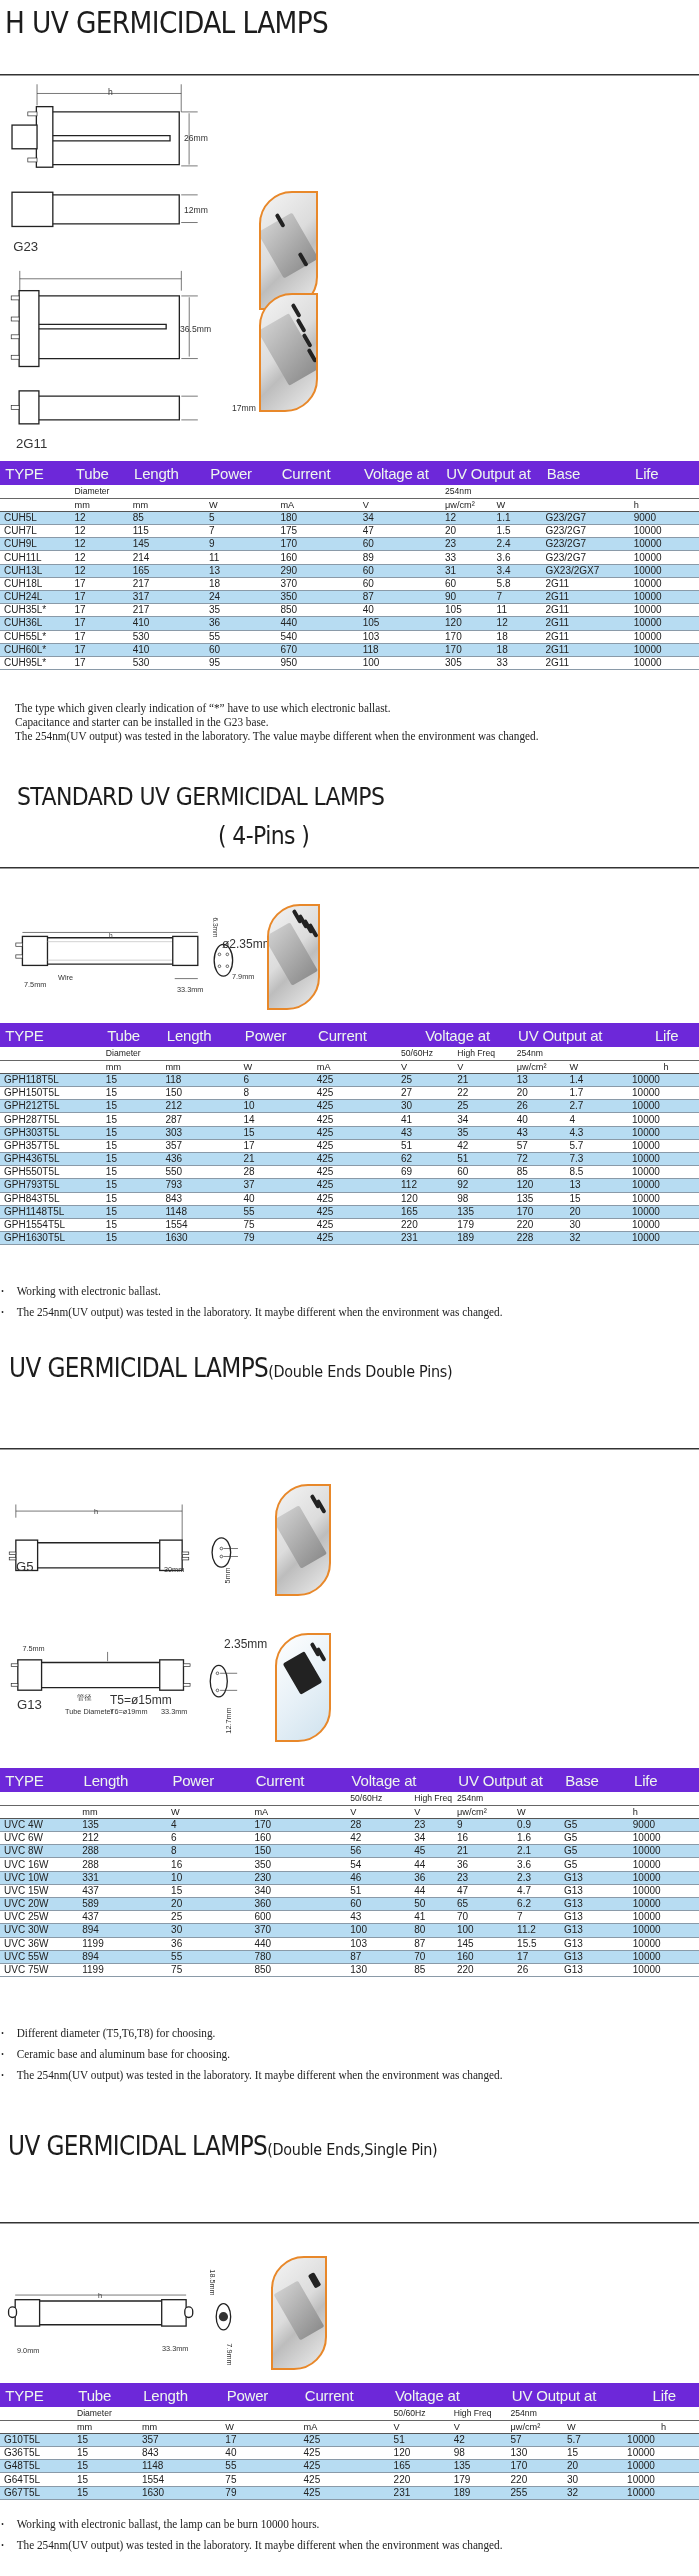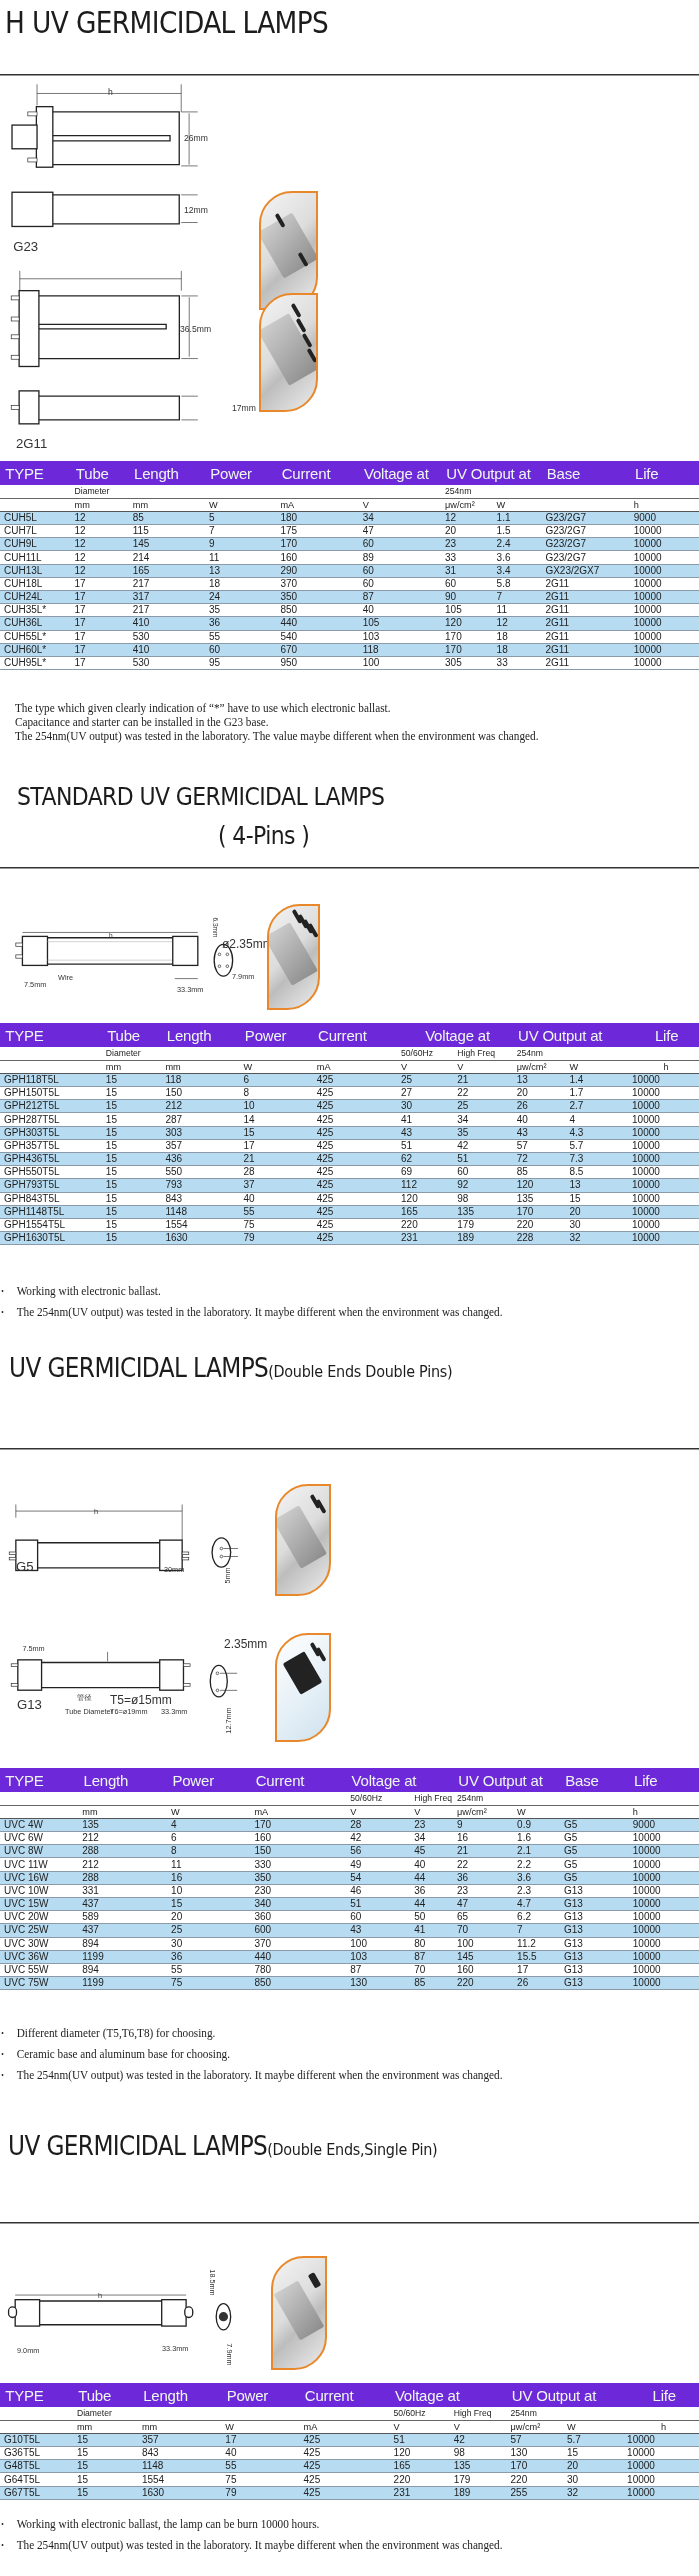--- a/index.html
+++ b/index.html
@@ -694,32 +694,20 @@
         <td>8</td>
         <td>150</td>
         <td>56</td>
         <td>45</td>
         <td>21</td>
         <td>2.1</td>
         <td>G5</td>
         <td>10000</td>
       </tr>
       <tr>
-        <td>UVC 11W</td>
-        <td>212</td>
-        <td>11</td>
-        <td>330</td>
-        <td>49</td>
-        <td>40</td>
-        <td>22</td>
-        <td>2.2</td>
-        <td>G5</td>
-        <td>10000</td>
-      </tr>
-      <tr>
         <td>UVC 16W</td>
         <td>288</td>
         <td>16</td>
         <td>350</td>
         <td>54</td>
         <td>44</td>
         <td>36</td>
         <td>3.6</td>
         <td>G5</td>
         <td>10000</td>

